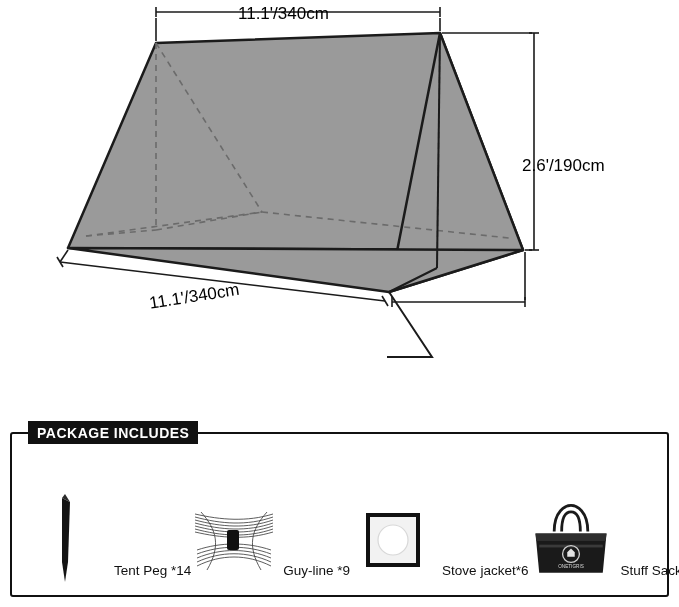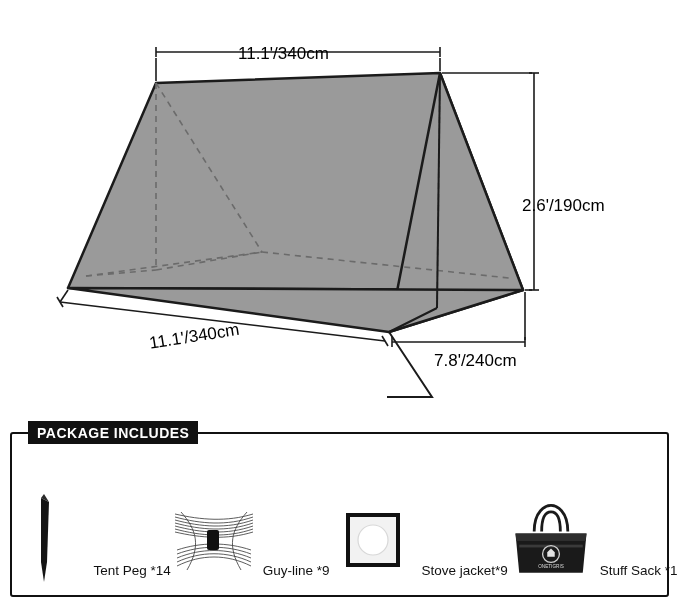--- a/index.html
+++ b/index.html
@@ -21,21 +21,20 @@
     height: 607px;
   }
 
   
   #diagram {
     position: absolute;
     left: 0;
     top: 0;
     width: 679px;
     height: 410px;
-    margin-top: 40px;
   }
   #diagram svg {
     display: block;
   }
   .dim-label {
     position: absolute;
     font-family: "Liberation Sans", sans-serif;
     font-size: 17px;
     color: #000;
     white-space: nowrap;
@@ -70,21 +69,21 @@
     font-family: "Liberation Sans", sans-serif;
   }
   #items {
     position: absolute;
     left: 0;
     top: 26px;
     width: 100%;
     height: 130px;
     display: flex;
     align-items: flex-end;
-    justify-content: center;
+    justify-content: flex-start;
     padding: 0 10px;
     box-sizing: border-box;
   }
   .item {
     display: flex;
     flex-direction: row;
     align-items: flex-end;
     gap: 6px;
     height: 110px;
   }
@@ -154,21 +153,20 @@
         <path d="M392,302 L525,302"></path>
         <path d="M392,297 L392,307"></path>
         <path d="M525,297 L525,307"></path>
         <path d="M525,252 L525,300"></path>
       </g>
     </svg>
 
     <div class="dim-label" id="label-top">11.1'/340cm</div>
     <div class="dim-label" id="label-right">2.6'/190cm</div>
     <div class="dim-label" id="label-bottom">11.1'/340cm</div>
-    <div class="dim-label" id="label-depth">7.8'/240cm</div>
   </div>
 
   <div id="package">
     <div id="package-title">PACKAGE INCLUDES</div>
 
     <div id="items">
 
       <div class="item">
         <div class="item-art">
           <svg width="40" height="96" viewBox="0 0 40 96" xmlns="http://www.w3.org/2000/svg">
@@ -205,21 +203,21 @@
       </div>
 
       <div class="item">
         <div class="item-art">
           <svg width="58" height="58" viewBox="0 0 58 58" xmlns="http://www.w3.org/2000/svg">
             <rect x="2" y="2" width="54" height="54" fill="#111111"></rect>
             <rect x="6" y="6" width="46" height="46" fill="#f2f2f2"></rect>
             <circle cx="29" cy="29" r="15" fill="#ffffff" stroke="#d8d8d8" stroke-width="1.2"></circle>
           </svg>
         </div>
-        <div class="item-label">Stove jacket*9</div>
+        <div class="item-label">Stove jacket*6</div>
       </div>
 
       <div class="item">
         <div class="item-art">
           <svg width="92" height="86" viewBox="0 0 92 86" xmlns="http://www.w3.org/2000/svg">
 
             <path d="M28,34 C28,12 40,6 46,6 C52,6 64,12 64,34" fill="none" stroke="#1a1a1a" stroke-width="3"></path>
             <path d="M36,34 C36,18 41,13 46,13 C51,13 56,18 56,34" fill="none" stroke="#1a1a1a" stroke-width="3"></path>
 
             <path d="M8,36 L84,36 L80,78 L12,78 Z" fill="#1a1a1a"></path>

